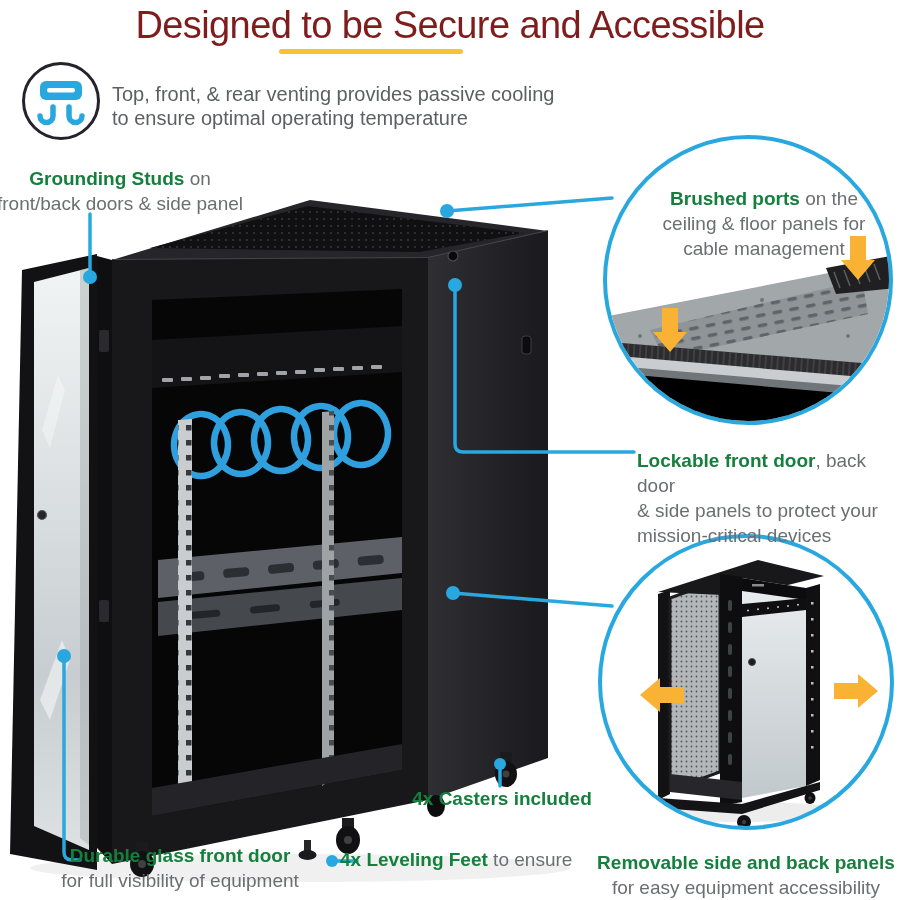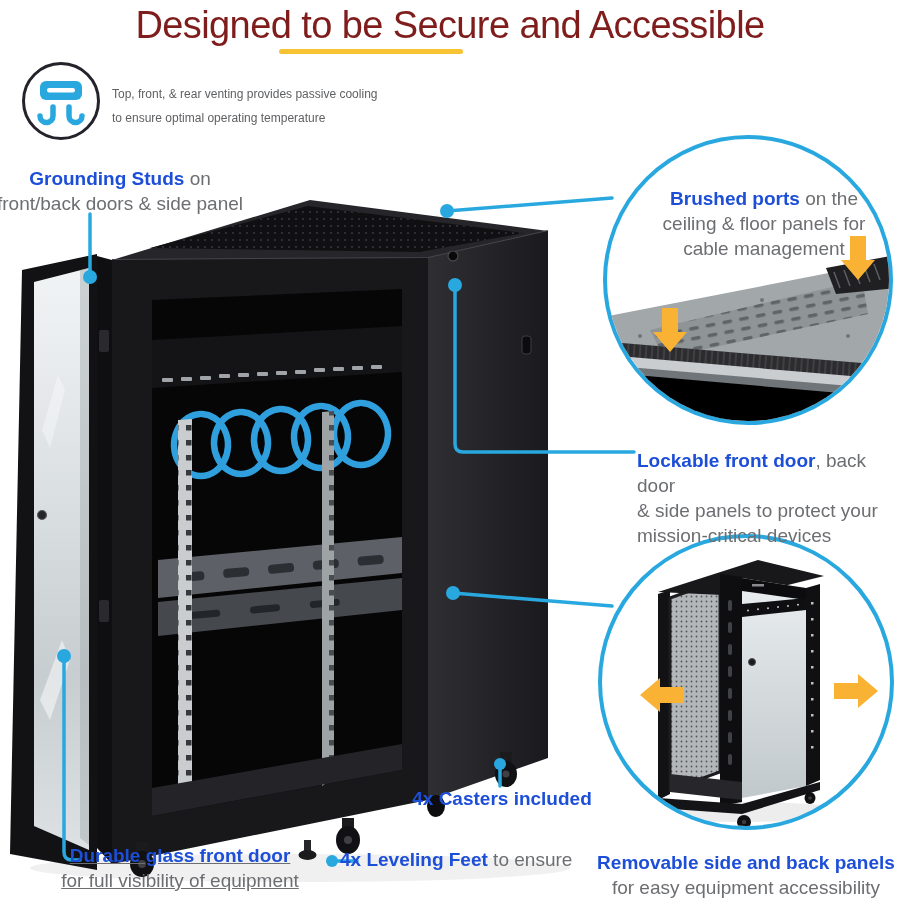--- a/index.html
+++ b/index.html
@@ -7,27 +7,27 @@
     position:relative;width:900px;height:900px;overflow:hidden;background:#ffffff;
     font-family:"Liberation Sans","DejaVu Sans",sans-serif;
   }
   .abs{position:absolute;}
   #title{
     top:4px;left:0;width:900px;text-align:center;
     font-size:38px;letter-spacing:-0.6px;color:#7f1d1d;font-weight:400;
   }
   #title-underline{left:279px;top:49px;width:184px;height:5px;border-radius:2.5px;background:#f8c332;}
   .callout{font-size:19px;line-height:25px;color:#6c6e71;}
-  .callout .b{font-weight:700;color:#1d4ed8;}
-  #cooling-text{left:112px;top:82px;font-size:12px;line-height:24px;color:#5d5f62;}
+  .callout .b{font-weight:700;color:#15803d;}
+  #cooling-text{left:112px;top:82px;font-size:20px;line-height:24px;color:#5d5f62;}
   #grounding-text{left:-12px;top:166px;width:264px;text-align:center;}
   #lockable-text{left:637px;top:448px;width:262px;}
   #casters-text{left:392px;top:786px;width:220px;text-align:center;}
   #leveling-text{left:340px;top:847px;width:250px;}
-  #glass-text{left:40px;top:843px;width:280px;text-align:center;text-decoration:underline;}
+  #glass-text{left:40px;top:843px;width:280px;text-align:center;}
   #removable-text{left:588px;top:850px;width:316px;text-align:center;}
   .feature-circle{
     border:4px solid #29a8e0;border-radius:50%;background:#fff;overflow:hidden;box-sizing:border-box;
   }
   #circle-ports{left:603px;top:135px;width:290px;height:290px;}
   #circle-panels{left:598px;top:534px;width:296px;height:296px;}
   #ports-text{left:16px;top:27px;width:100%;text-align:center;margin-top:20px;}
   .feature-circle svg{position:absolute;left:-4px;top:-4px;}
   #cooling-badge{left:22px;top:62px;width:78px;height:78px;border:3px solid #26222b;border-radius:50%;box-sizing:border-box;}
   svg{display:block;}

